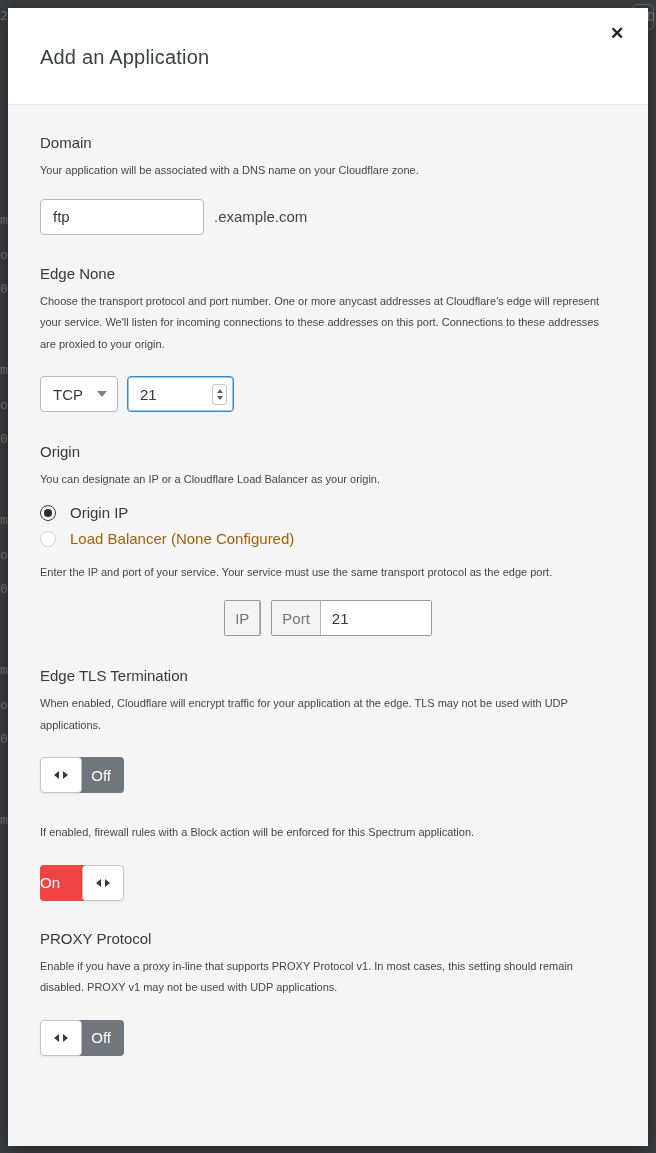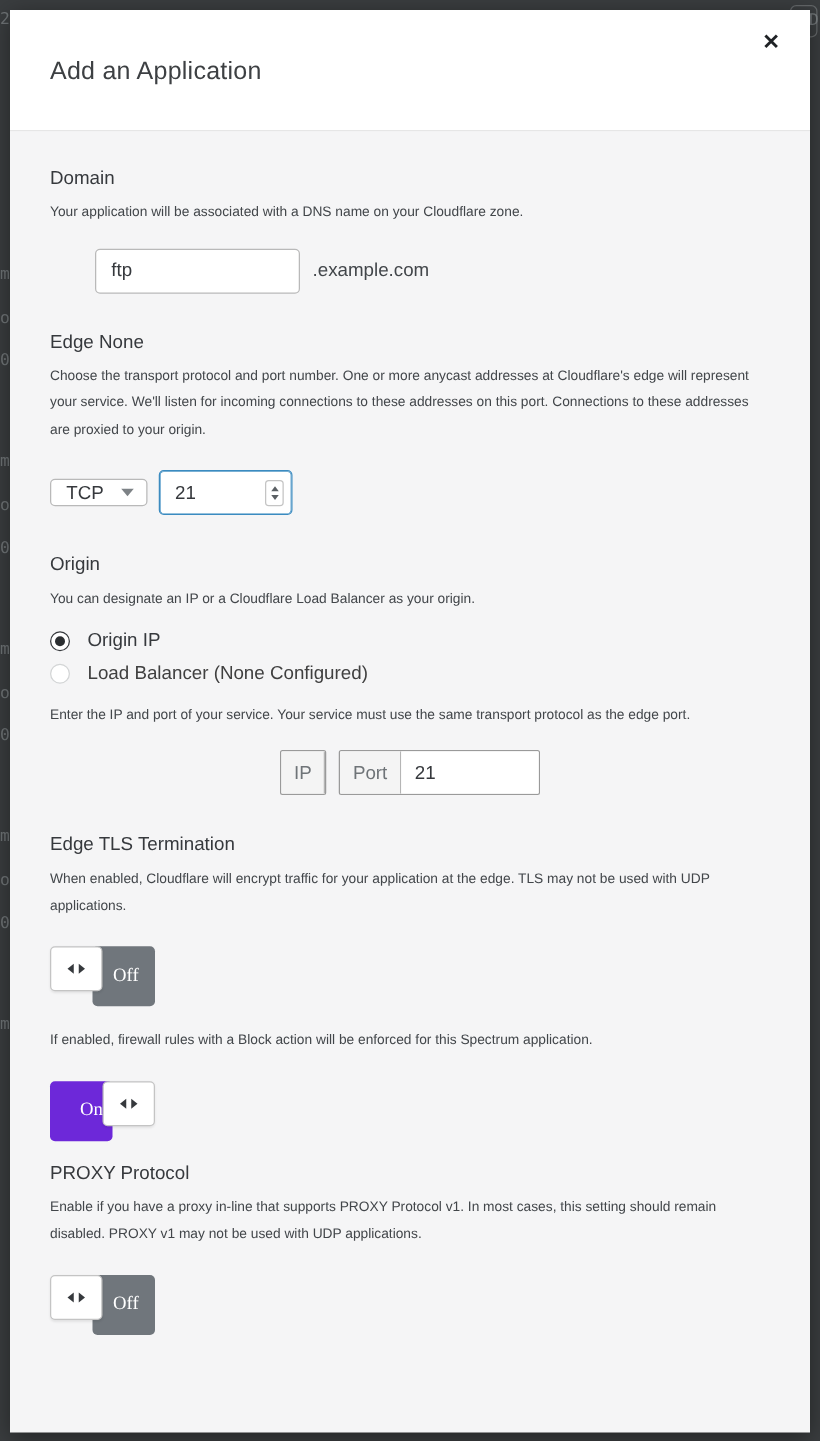--- a/index.html
+++ b/index.html
@@ -88,28 +88,28 @@
     background:#fff;
     font-size:15px;
     color:#36393d;
     padding:0 12px;
     font-family:"Liberation Sans","DejaVu Sans",sans-serif;
     outline:none;
   }
   .row { display:flex; align-items:center; }
 
   
-  .domain-row { margin-bottom:30px;margin-left:36px; }
+  .domain-row { margin-bottom:30px; }
   .domain-input { width:164px; }
   .domain-suffix { margin-left:10px; font-size:15px; color:#42464a; }
 
   
   .edgeport-row { margin-top:21px; margin-bottom:31px; }
   .fake-select {
-    width:78px; height:22px;
+    width:78px; height:36px;
     border:1px solid #b9b9b9;
     border-radius:4px;
     background:#fff;
     display:flex; align-items:center;
     padding:0 10px 0 12px;
     font-size:15px; color:#36393d;
     cursor:pointer;
     justify-content:space-between;
   }
   .select-caret {
@@ -164,21 +164,21 @@
     flex:0 0 auto;
   }
   .radio-circle.checked::after {
     content:"";
     width:8px; height:8px;
     border-radius:50%;
     background:#2b2e31;
   }
   .radio-circle.disabled { border-color:#d3d5d6; }
   .radio-label { margin-left:14px; font-size:15px; color:#36393d; }
-  .radio-label.disabled { color:#404040; }
+  .radio-label.disabled { color:#a16207; }
   .origin-desc { margin-top:15px; }
 
   
   .ipport-row { margin-bottom:31px;justify-content:center; }
   .input-group {
     display:flex;
     border:1px solid #9a9a9a;
     border-radius:2px;
     background:#fff;
     height:36px;
@@ -205,28 +205,28 @@
   
   .toggle {
     position:relative;
     width:84px; height:36px;
     margin-top:21px;
     margin-bottom:29px;
     cursor:pointer;
   }
   .toggle .seg-label {
     position:absolute; top:0;
-    width:50px; height:48px;
+    width:50px; height:36px;
     border-radius:4px;
     color:#fff;
     font-size:15px;
-    display:flex; align-items:center;font-family:Liberation Serif, serif;
+    display:flex; align-items:center;
   }
   .toggle.off .seg-label { right:0; background:#70767c; justify-content:flex-end; padding-right:13px; }
-  .toggle.on  .seg-label { left:0;  background:#6d28d9; justify-content:flex-start; padding-left:24px; }
+  .toggle.on  .seg-label { left:0;  background:#ef4444; justify-content:flex-start; padding-left:0; }
   .toggle .knob {
     position:absolute; top:0;
     width:42px; height:36px;
     background:#fff;
     border:1px solid #c4c4c4;
     border-radius:4px;
     display:flex; align-items:center; justify-content:center;
     gap:4px;
     box-shadow:0 1px 2px rgba(0,0,0,.08);
   }

